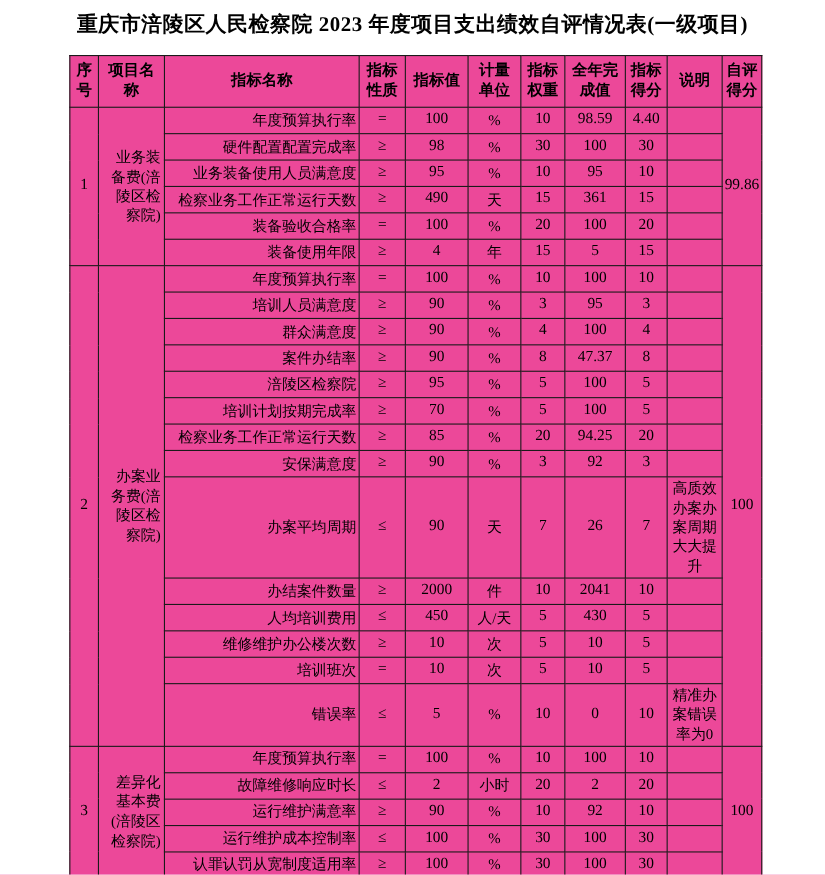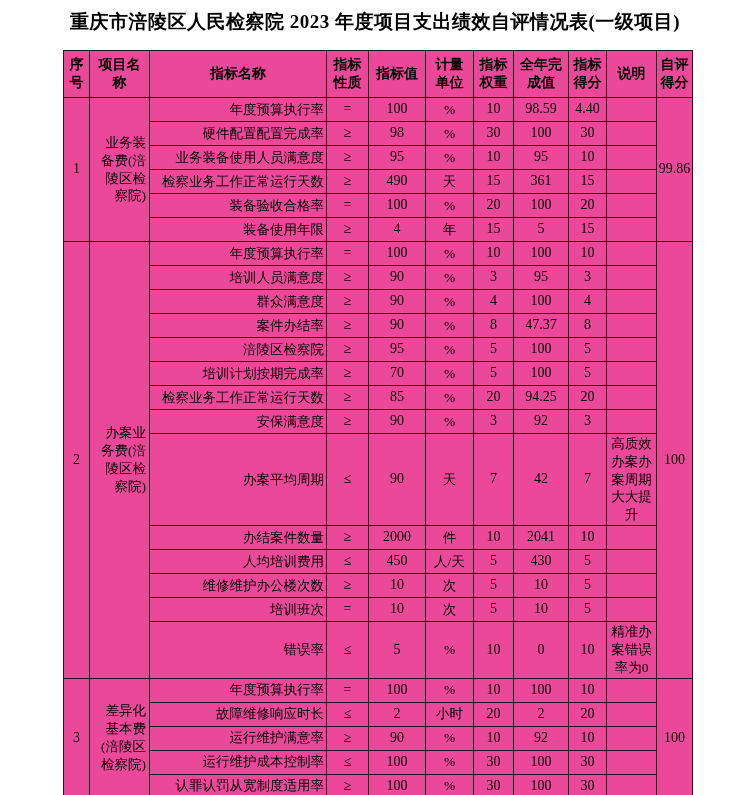--- a/index.html
+++ b/index.html
@@ -242,21 +242,21 @@
         <td class="c-actual">92</td>
         <td class="c-score">3</td>
         <td class="c-note"></td>
       </tr>
       <tr>
         <td class="c-name">办案平均周期</td>
         <td class="c-nature">≤</td>
         <td class="c-target">90</td>
         <td class="c-unit">天</td>
         <td class="c-weight">7</td>
-        <td class="c-actual">42</td>
+        <td class="c-actual">26</td>
         <td class="c-score">7</td>
         <td class="c-note">高质效办案办案周期大大提升</td>
       </tr>
       <tr>
         <td class="c-name">办结案件数量</td>
         <td class="c-nature">≥</td>
         <td class="c-target">2000</td>
         <td class="c-unit">件</td>
         <td class="c-weight">10</td>
         <td class="c-actual">2041</td>

